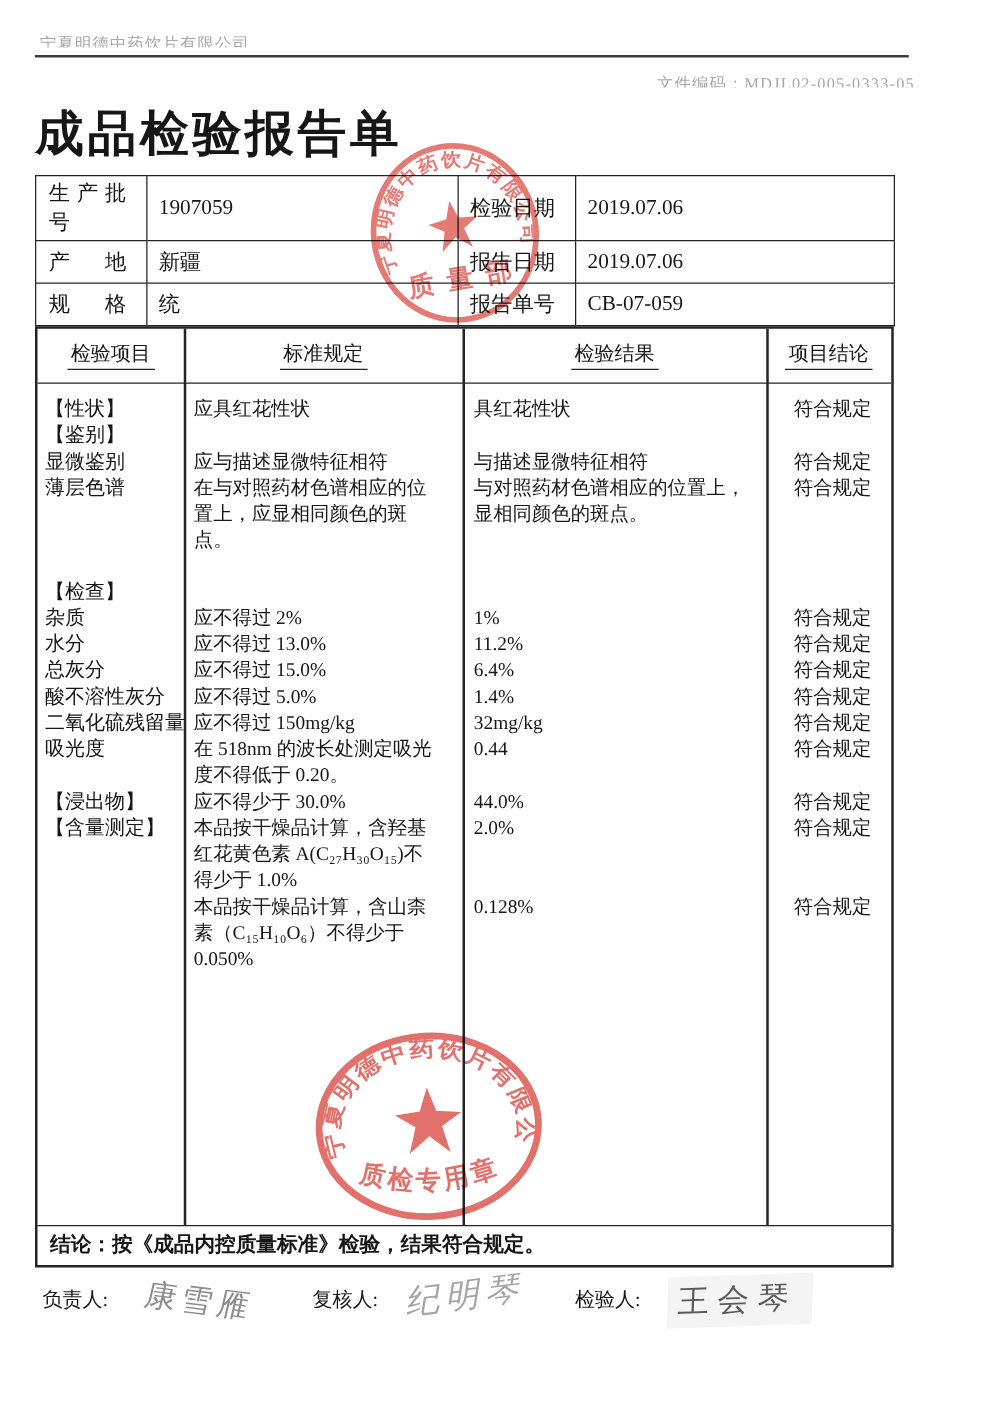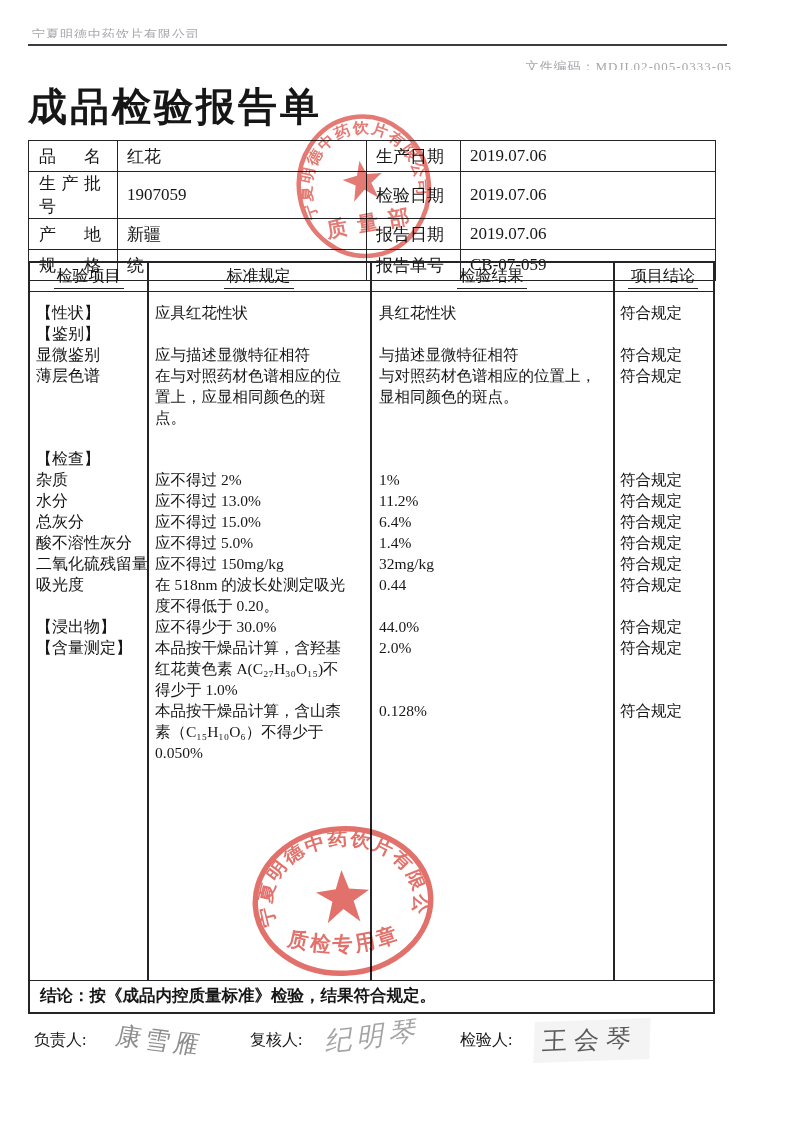--- a/index.html
+++ b/index.html
@@ -34,33 +34,33 @@
   .info col.c1{width:89px;} .info col.c2{width:249px;}
   .info col.c3{width:94px;} .info col.c4{width:255px;}
 
   
   .insp{
     position:absolute;left:28px;top:261px;width:687px;height:753px;
     border:2px solid #242428;box-sizing:border-box;
   }
   .insp-head{
     display:grid;grid-template-columns:117px 223px 243px 1fr;
-    height:29px;border-bottom:1.6px solid #242428;box-sizing:border-box;
+    height:44px;border-bottom:1.6px solid #242428;box-sizing:border-box;
   }
   .insp-head .hcell{display:flex;align-items:center;justify-content:center;font-size:16px;}
   .insp-head .hcell span{border-bottom:1.2px solid #242428;padding:0 3px 1px 3px;}
   .vline{position:absolute;top:0;width:1.6px;background:#242428;height:717px;z-index:1;}
   .vl1{left:117px;} .vl2{left:340px;} .vl3{left:583px;}
   .insp-body{position:relative;padding-top:10px;height:680px;box-sizing:border-box;overflow:hidden;}
   .irow{display:grid;grid-template-columns:117px 223px 243px 1fr;}
   .irow > div{min-height:21px;line-height:21px;}
   .c-item{font-size:16px;padding-left:6px;white-space:nowrap;}
   .c-std{font-size:15.5px;padding:0 20px 0 8px;}
   .c-res{font-size:15.5px;padding:0 4px 0 9px;}
-  .c-con{font-size:15.5px;padding-left:7px;white-space:nowrap;}
+  .c-con{font-size:15.5px;padding-left:22px;white-space:nowrap;}
   .irow.spacer > div{min-height:20px;}
   .insp-conclusion{
     position:absolute;left:0;right:0;bottom:0;height:32px;
     border-top:1.6px solid #242428;box-sizing:border-box;
     font-size:16.5px;font-weight:bold;line-height:29px;padding-left:10px;
     background:transparent;z-index:2;
   }
 
   
   .sig-area{position:absolute;left:28px;top:1018px;width:687px;height:90px;font-size:16px;}
@@ -105,26 +105,20 @@
   <div class="title">成品检验报告单</div>
 
   <table class="info">
     <colgroup>
         <col class="c1">
         <col class="c2">
         <col class="c3">
         <col class="c4">
       </colgroup>
     <tbody id="info-body">
-  <tr>
-    <td class="lbl">品名</td>
-    <td>红花</td>
-    <td>生产日期</td>
-    <td>2019.07.06</td>
-  </tr>
 
   <tr>
     <td class="lbl">生产批号</td>
     <td>1907059</td>
     <td>检验日期</td>
     <td>2019.07.06</td>
   </tr>
 
   <tr>
     <td class="lbl">产地</td>

